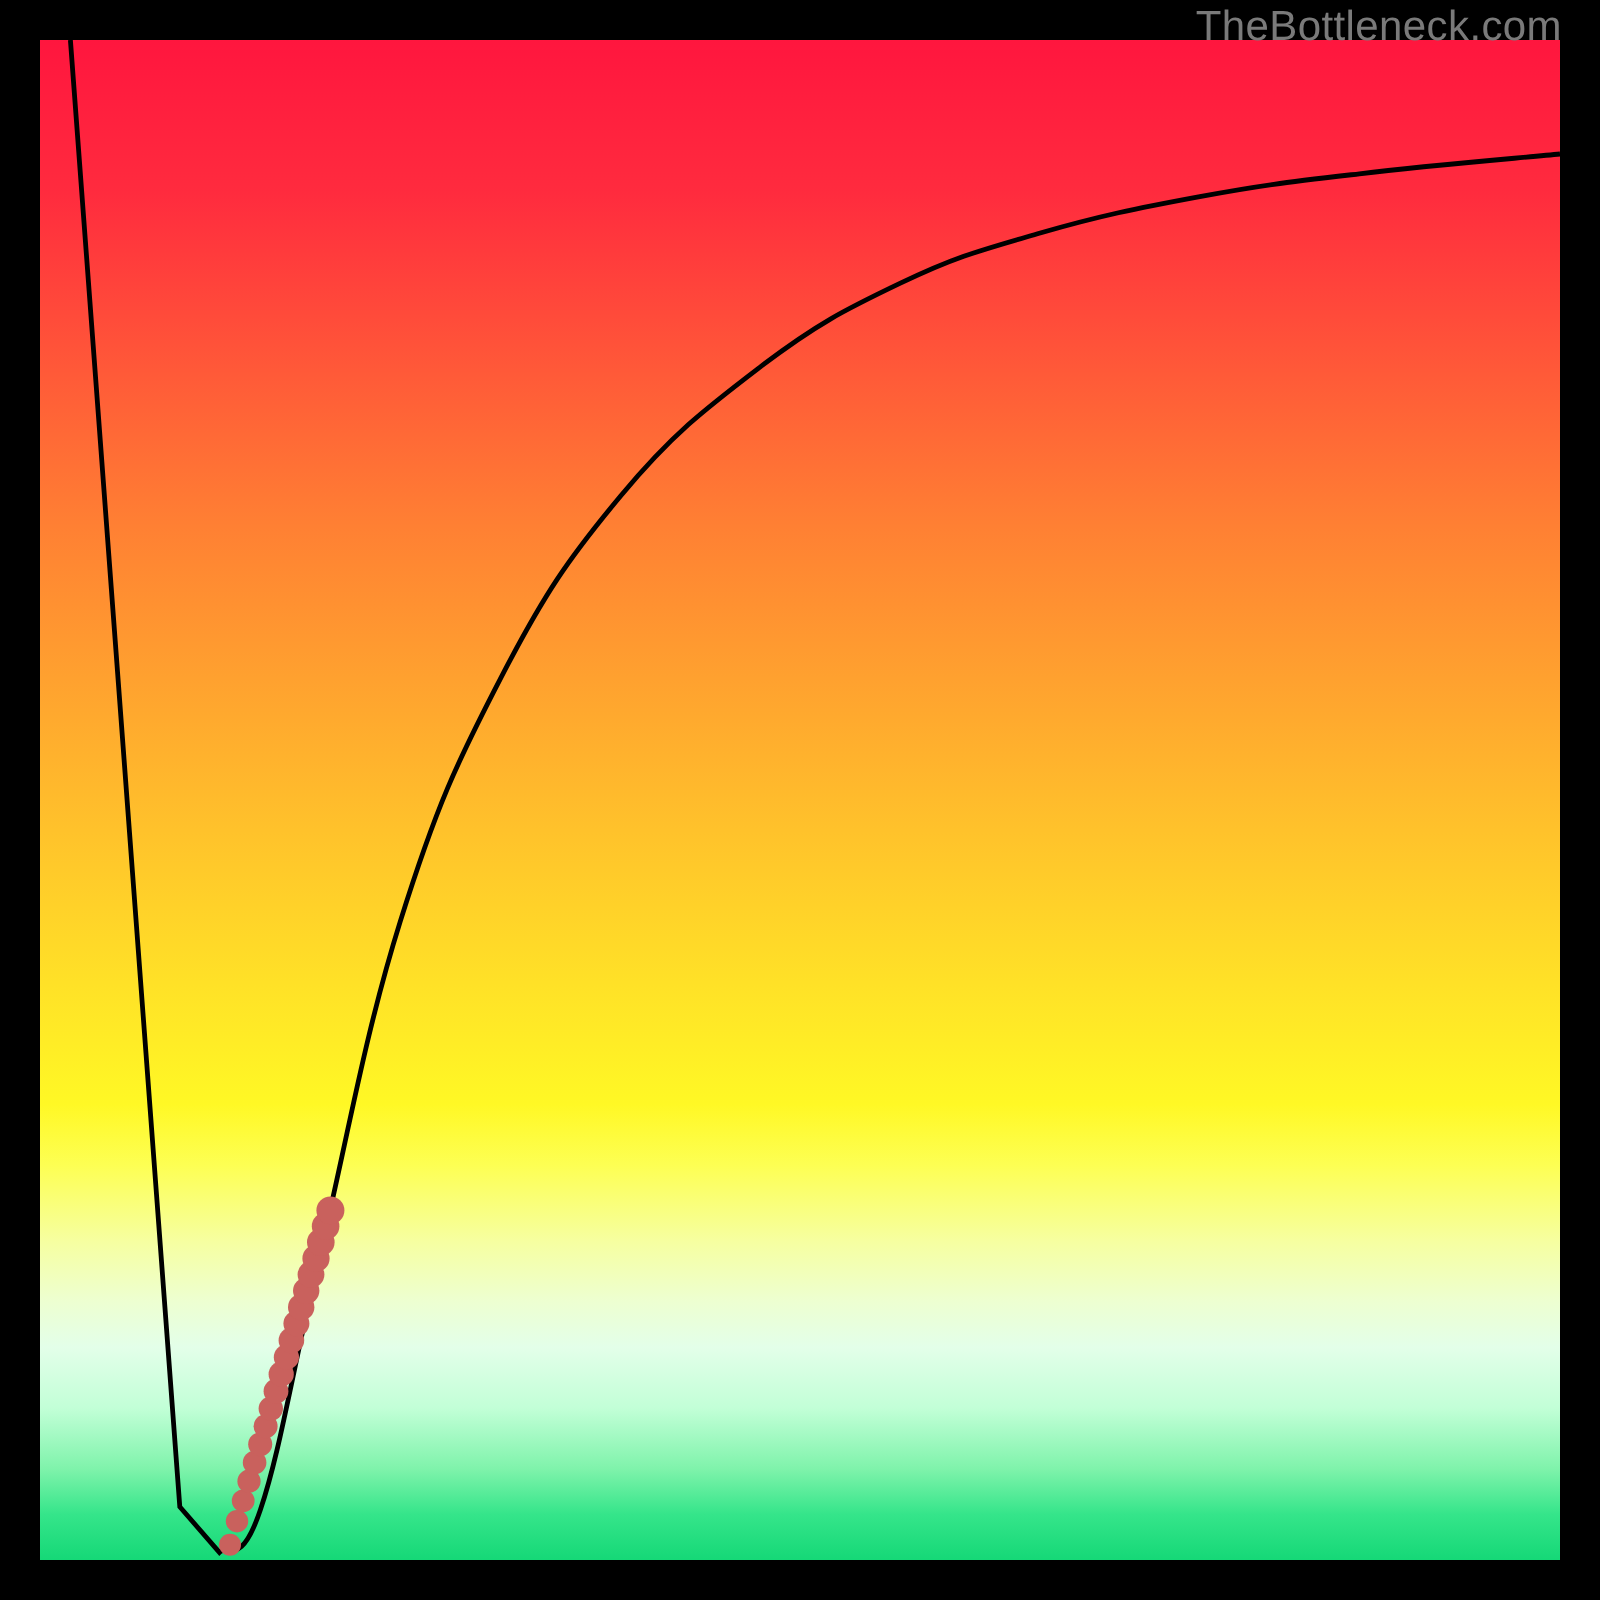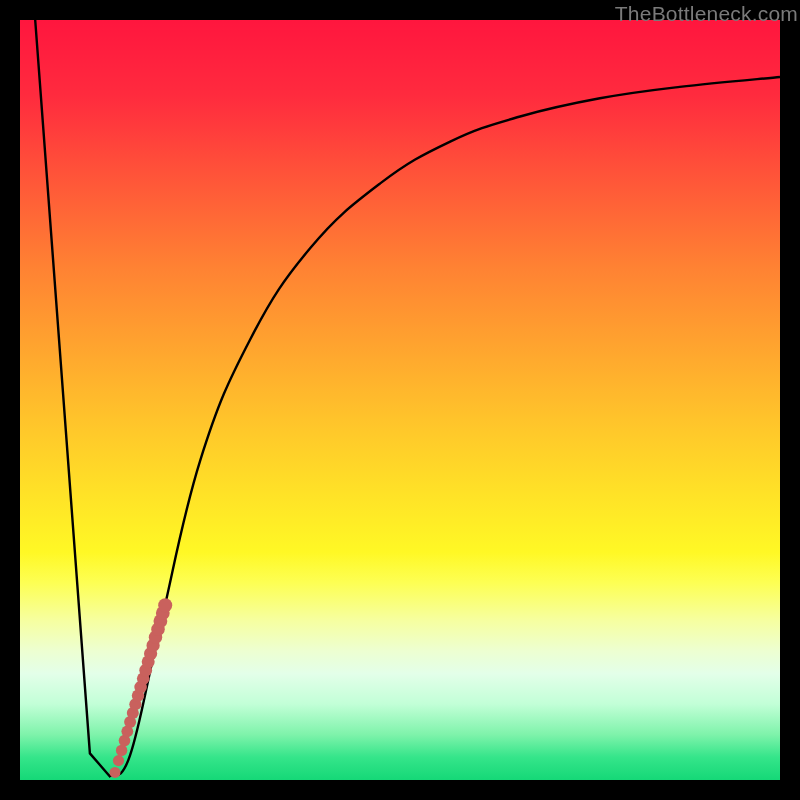--- a/index.html
+++ b/index.html
@@ -41,21 +41,21 @@
       #e3ffe9 86%,
       #c2ffd7 90%,
       #7ff3ab 94%,
       #35e58a 97%,
       #15d877 100%
     );
   }
   .watermark {
     position: absolute;
     top: 2px;
-    right: 2px;
+    right: 19px;
     color: #7a7a7a;
     font-size: 21px;
     font-weight: 500;
     letter-spacing: 0.2px;
     user-select: none;
   }
   svg.curve {
     position: absolute;
     left: 0;
     top: 0;

